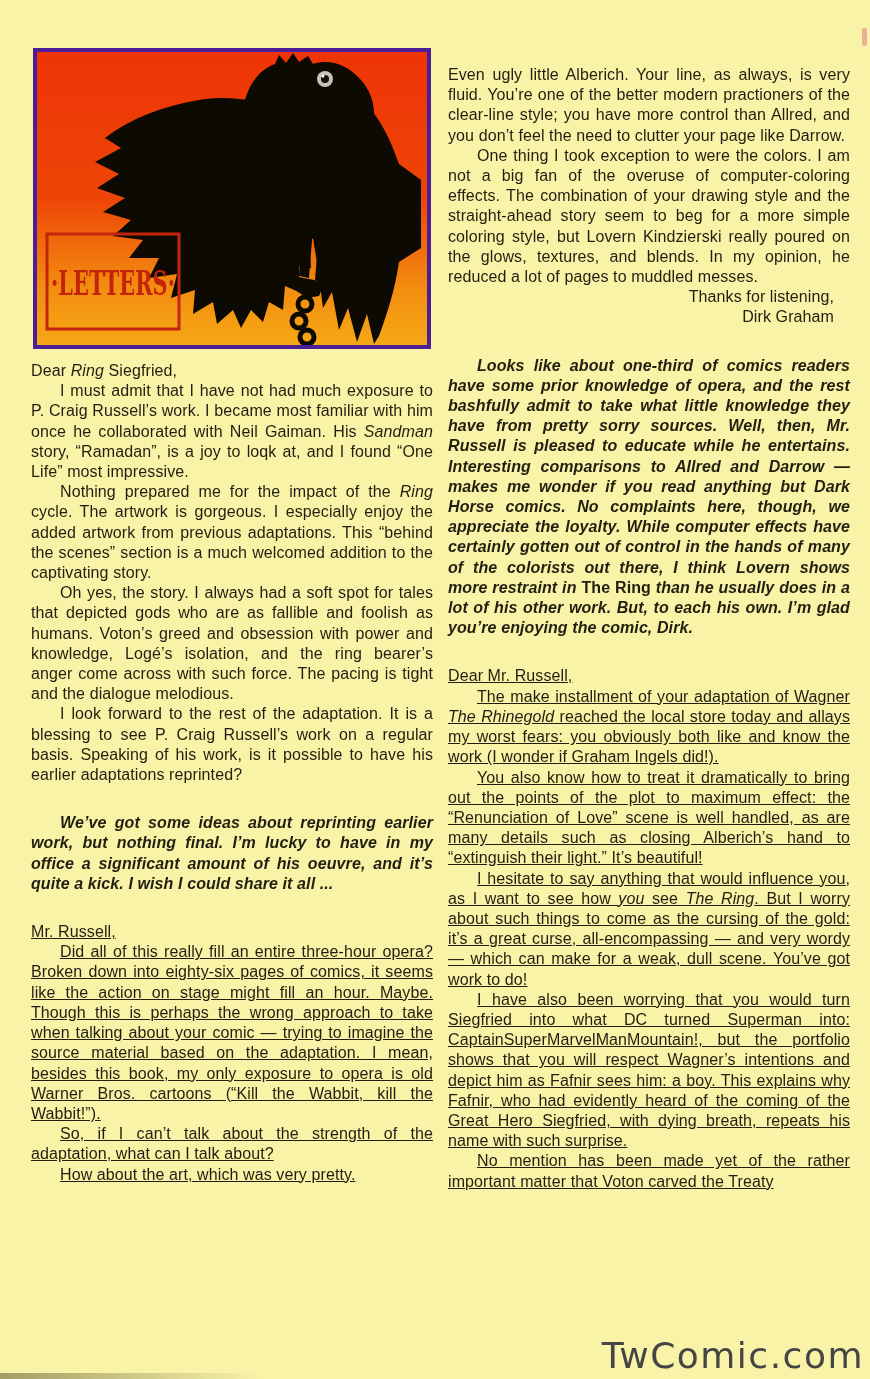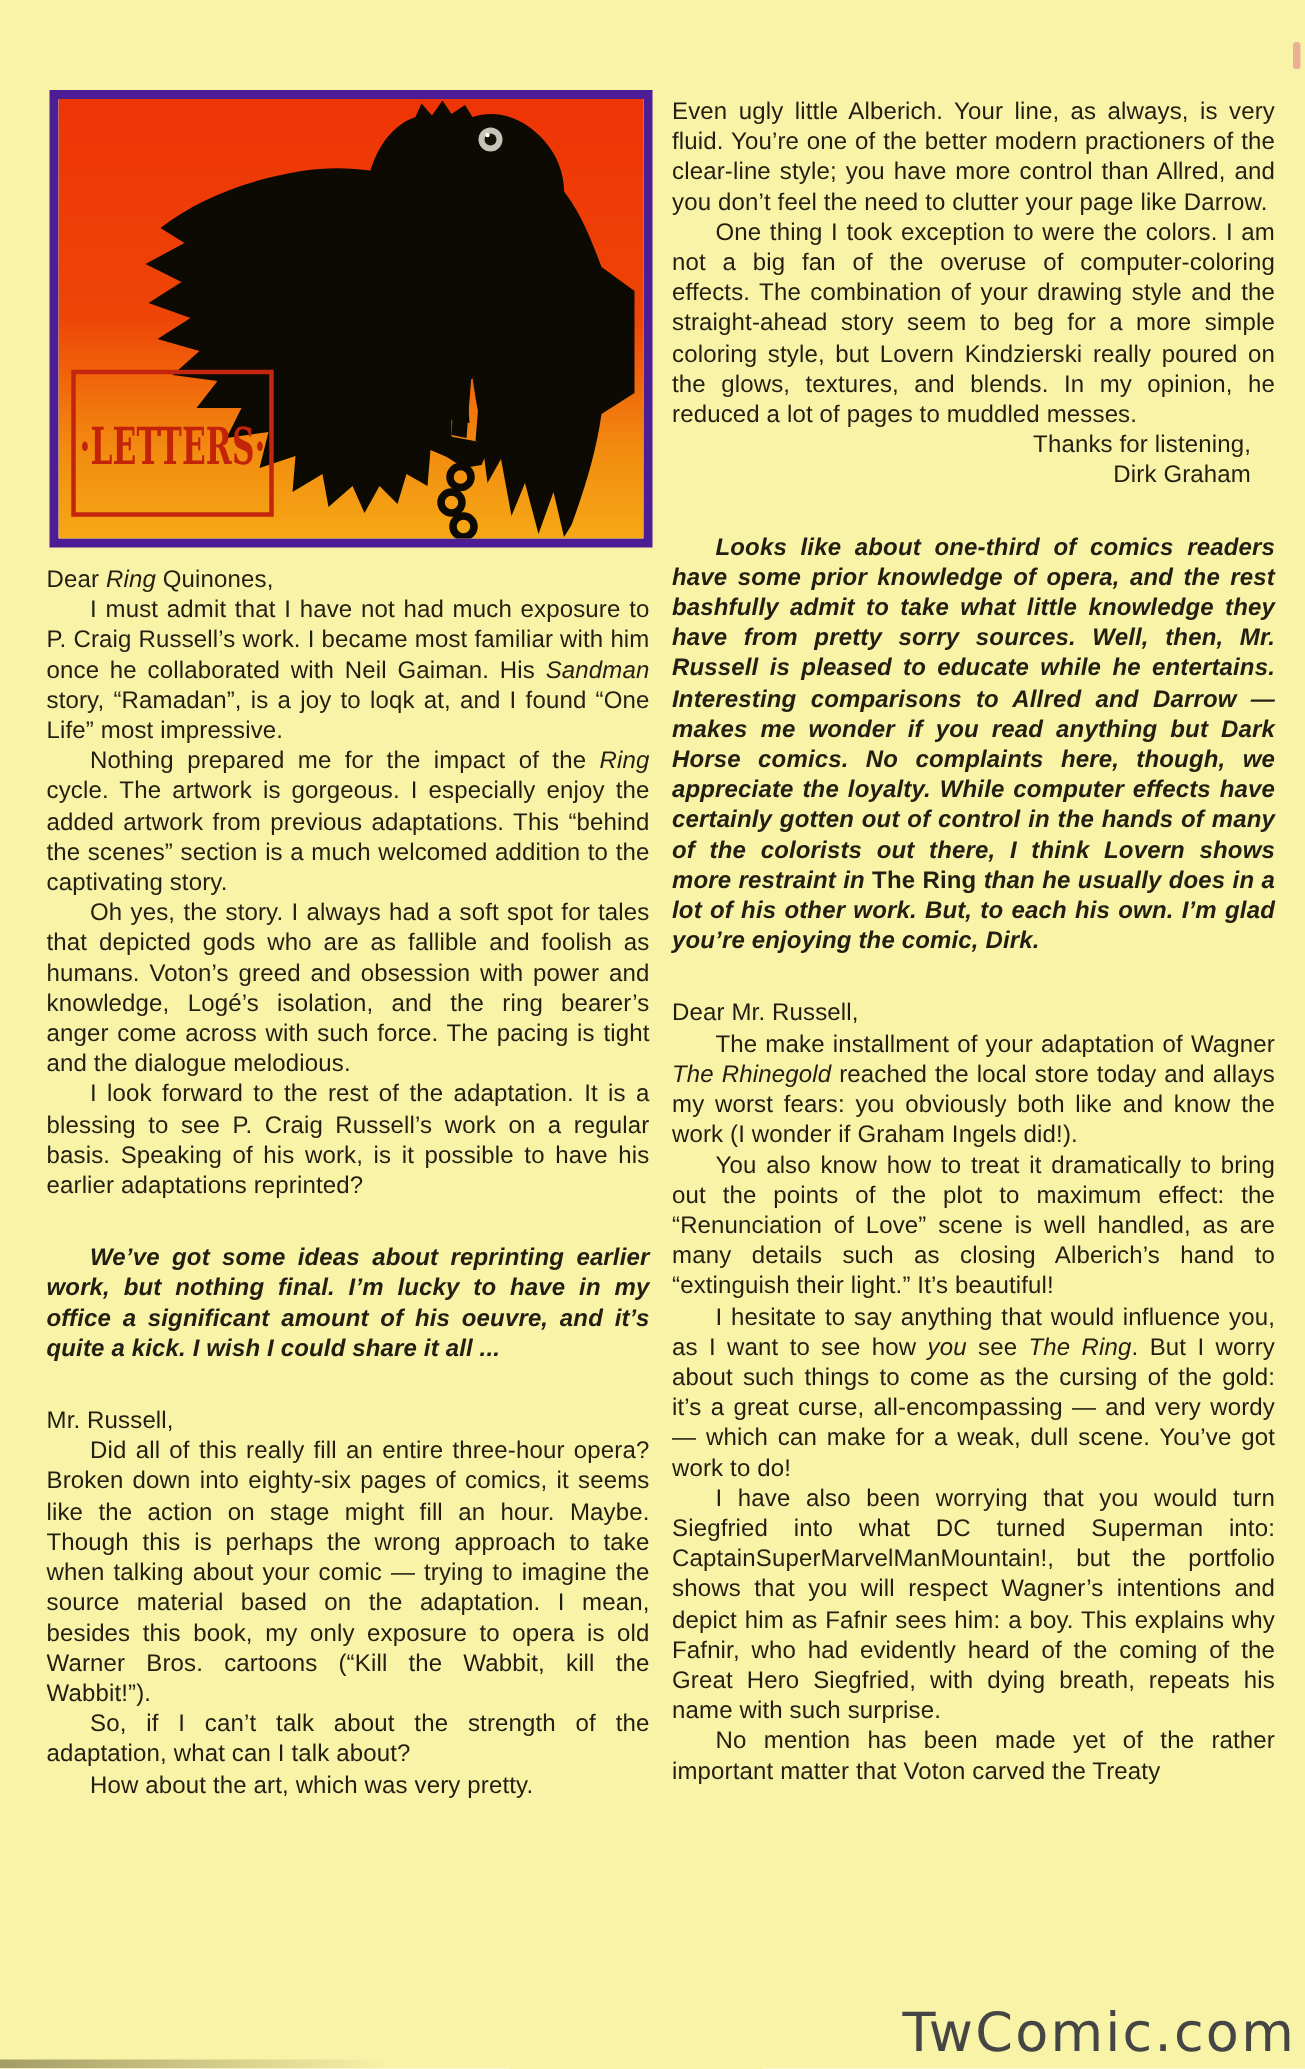--- a/index.html
+++ b/index.html
@@ -14,28 +14,28 @@
   .col{
     position:absolute;
     font-size:16px;
     line-height:20.2px;
     letter-spacing:0.1px;
   }
   .col-left{left:31px;top:44px;width:402px;}
   .col-right{left:448px;top:40px;width:402px;margin-top:25px;}
   .header-art{
     width:390px;height:293px;
-    border:6px solid #4c1d95;
-    margin:16px 0 12px 2px;
+    border:4px solid #4c1d95;
+    margin:4px 0 12px 2px;
     padding:0;
     display:block;
   }
   .header-art svg{display:block;width:100%;height:100%;}
   .letter{margin:0 0 28px 0;}
-  .letter:last-child{margin-bottom:0;}
+  .letter:last-child{margin-bottom:0;text-decoration:underline;}
   .letter p{margin:0;text-align:justify;}
   p.ind{text-indent:29px;}
   p.sal,p.cont{text-indent:0;}
   .signoff{text-align:right;padding-right:16px;}
   .editor-reply{font-weight:bold;font-style:italic;}
   .s-i{font-style:italic;}
   .s-n{font-style:normal;}
   .letters-title-text{
     font-family:"DejaVu Serif","Liberation Serif",serif;
     font-weight:bold;
@@ -104,21 +104,21 @@
         </g>
 
         <g>
           <rect x="10" y="182" width="132" height="95" fill="none" stroke="#c3250f" stroke-width="3"></rect>
           <text class="letters-title-text" x="76" y="243" font-size="34" fill="#c22309" text-anchor="middle" textLength="124" lengthAdjust="spacingAndGlyphs">·LETTERS·</text>
         </g>
       </svg>
     </figure>
 
     <div class="letter">
-      <p class="sal"><span>Dear </span><span class="s-i">Ring</span><span> Quinones,</span></p>
+      <p class="sal"><span>Dear </span><span class="s-i">Ring</span><span> Siegfried,</span></p>
       <p class="ind"><span>I must admit that I have not had much exposure to P. Craig Russell’s work. I became most familiar with him once he collaborated with Neil Gaiman. His </span><span class="s-i">Sandman</span><span> story, “Ramadan”, is a joy to loqk at, and I found “One Life” most impressive.</span></p>
       <p class="ind"><span>Nothing prepared me for the impact of the </span><span class="s-i">Ring</span><span> cycle. The artwork is gorgeous. I especially enjoy the added artwork from previous adaptations. This “behind the scenes” section is a much welcomed addition to the captivating story.</span></p>
       <p class="ind"><span>Oh yes, the story. I always had a soft spot for tales that depicted gods who are as fallible and foolish as humans. Voton’s greed and obsession with power and knowledge, Logé’s isolation, and the ring bearer’s anger come across with such force. The pacing is tight and the dialogue melodious.</span></p>
       <p class="ind"><span>I look forward to the rest of the adaptation. It is a blessing to see P. Craig Russell’s work on a regular basis. Speaking of his work, is it possible to have his earlier adaptations reprinted?</span></p>
     </div>
 
     <div class="letter editor-reply">
       <p class="ind"><span>We’ve got some ideas about reprinting earlier work, but nothing final. I’m lucky to have in my office a significant amount of his oeuvre, and it’s quite a kick. I wish I could share it all ...</span></p>
     </div>
 

